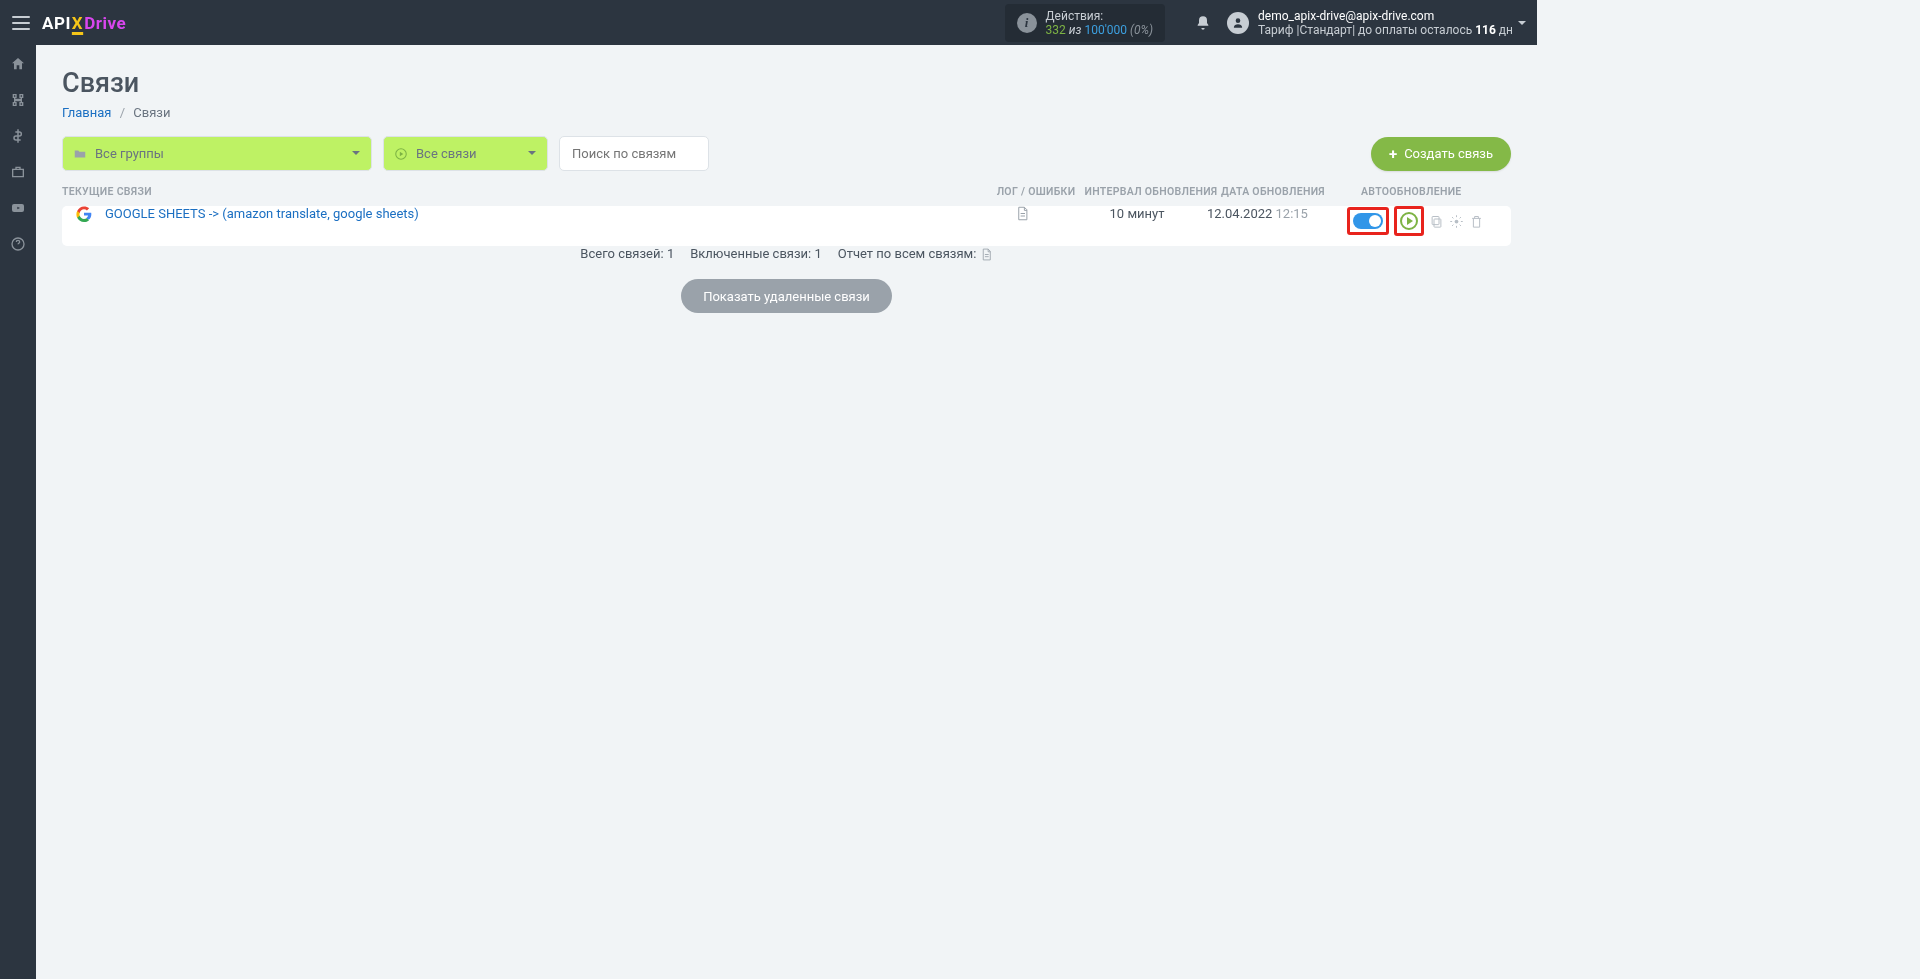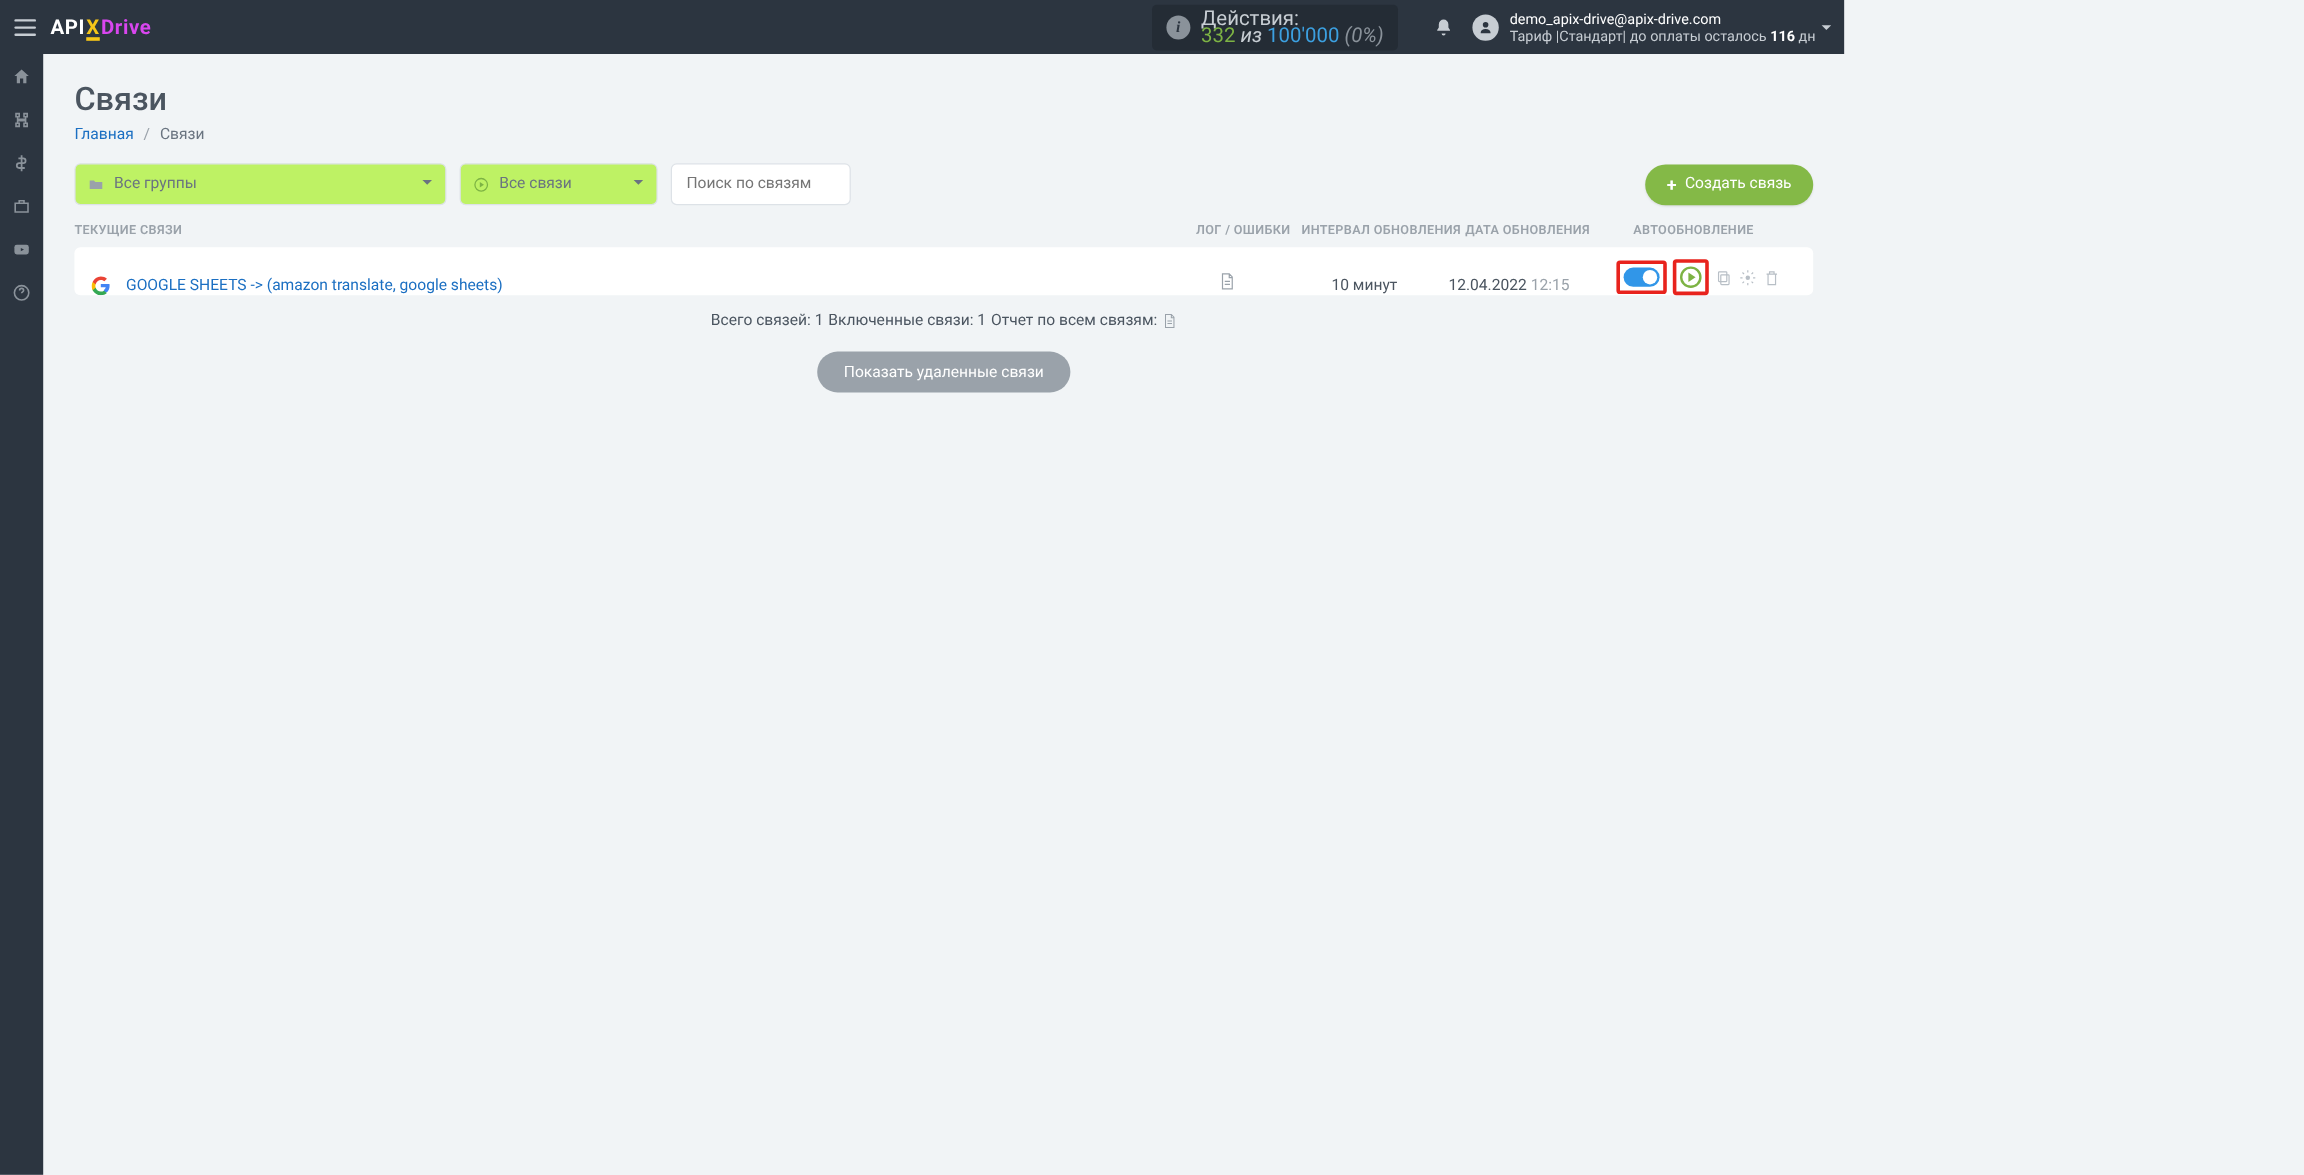--- a/index.html
+++ b/index.html
@@ -7,21 +7,21 @@
 .topbar{height:45px;background:#2c3540;display:flex;align-items:center;color:#fff;position:relative}
 .hamburger{width:18px;height:14px;margin:0 12px;cursor:pointer;display:flex;flex-direction:column;justify-content:space-between}
 .hamburger span{height:2px;background:#c7cdd3;border-radius:1px}
 .logo{display:flex;align-items:center;font-weight:700;font-size:17px;letter-spacing:.5px}
 .logo .api{color:#fff}
 .logo .x{color:#f5c518;font-weight:700;text-decoration:underline;text-decoration-color:#f5c518;text-underline-offset:3px;text-decoration-thickness:3px;padding:0 1px}
 .logo .drive{color:#d946ef;font-weight:700}
 .top-right{margin-left:auto;display:flex;align-items:center;height:100%}
 .actions-box{background:#242c35;height:38px;border-radius:4px;display:flex;align-items:center;padding:0 12px;margin-right:14px}
 .actions-box .info-ic{width:20px;height:20px;border-radius:50%;background:#8a929a;display:flex;align-items:center;justify-content:center;color:#2c3540;font-weight:700;font-size:13px;font-style:italic;margin-right:9px;font-family:Georgia,serif}
-.actions-text{font-size:17px;line-height:14px}
+.actions-text{font-size:12px;line-height:14px}
 .actions-text .l1{color:#c7cdd3}
 .actions-text .l2 .n1{color:#7db344}
 .actions-text .l2 .iz{color:#c7cdd3;font-style:italic}
 .actions-text .l2 .n2{color:#3ca0e0}
 .actions-text .l2 .pc{color:#8a929a;font-style:italic}
 .bell{margin:0 16px;width:16px;height:16px;cursor:pointer}
 .bell svg{fill:#c7cdd3}
 .user-block{display:flex;align-items:center;cursor:pointer;padding-right:24px}
 .avatar{width:22px;height:22px;border-radius:50%;background:#c7cdd3;display:flex;align-items:center;justify-content:center;margin-right:9px}
 .avatar svg{fill:#2c3540;width:14px;height:14px}
@@ -50,38 +50,38 @@
 .sel .chev svg{width:10px;height:10px;fill:#6a7480}
 .search-in{background:#fff;border:1px solid #dde2e7;border-radius:5px;height:35px;width:150px;padding:0 12px;font-size:13px;color:#6a7480;outline:none}
 .create-btn{margin-left:auto;background:#84b947;color:#fff;border:none;border-radius:18px;height:34px;padding:0 18px;font-size:13px;display:flex;align-items:center;gap:7px;cursor:pointer;box-shadow:0 1px 2px rgba(0,0,0,.1)}
 .create-btn .plus{font-size:15px;font-weight:700}
 .tbl-head{display:flex;font-size:10.5px;font-weight:600;color:#9aa2aa;letter-spacing:.3px;padding:0 0 8px 0;text-transform:uppercase}
 .tbl-head .c1{flex:1}
 .tbl-head .c2{width:90px;text-align:center}
 .tbl-head .c3{width:140px;text-align:center}
 .tbl-head .c4{width:140px;text-align:left}
 .tbl-head .c5{width:150px;text-align:left}
-.row{background:#fff;border-radius:5px;height:40px;display:flex;align-items:flex-end;padding:0 14px;margin-bottom:14px}
+.row{background:#fff;border-radius:5px;height:40px;display:flex;align-items:flex-start;padding:0 14px;}
 .row .gic{width:16px;height:16px;margin-right:13px}
 .row .link{color:#1b6fc2;font-size:13px;text-decoration:none}
 .row .sp{flex:1}
 .row .c2{width:90px;text-align:center}
 .row .c2 svg{width:15px;height:15px;fill:#9aa2aa}
 .row .c3{width:140px;text-align:center;font-size:13px;color:#4b5560}
 .row .c4{width:140px;font-size:13px;color:#4b5560}
 .row .c4 .time{color:#9aa2aa}
 .row .c5{width:150px;display:flex;align-items:center;gap:5px}
 .hl{border:3px solid #e8231d;border-radius:3px;padding:3px;display:flex;align-items:center;justify-content:center}
 .toggle{width:30px;height:16px;border-radius:10px;background:#3196e8;position:relative}
 .toggle::after{content:"";position:absolute;right:2px;top:2px;width:12px;height:12px;background:#fff;border-radius:50%}
 .run-ic{width:18px;height:18px;border:2px solid #7db344;border-radius:50%;display:flex;align-items:center;justify-content:center}
 .run-ic::after{content:"";width:0;height:0;border-left:6px solid #7db344;border-top:4px solid transparent;border-bottom:4px solid transparent;margin-left:2px}
 .row .act-ic{width:15px;height:15px;cursor:pointer}
 .row .act-ic svg{fill:#b8bfc6;width:15px;height:15px}
-.stats{text-align:center;font-size:13px;color:#4b5560;margin-bottom:18px;display:flex;justify-content:center;align-items:center;gap:4px}
+.stats{text-align:center;font-size:13px;color:#4b5560;margin-bottom:18px;display:flex;justify-content:center;align-items:center;gap:16px}
 .stats .doc-ic svg{width:13px;height:13px;fill:#9aa2aa;vertical-align:middle}
 .show-del{display:block;margin:0 auto;background:#9aa2aa;color:#fff;border:none;border-radius:18px;height:34px;padding:0 22px;font-size:13px;cursor:pointer}
 </style>
 </head>
 <body>
 
 <div class="topbar">
   <div class="hamburger">
       <span></span>
       <span></span>

